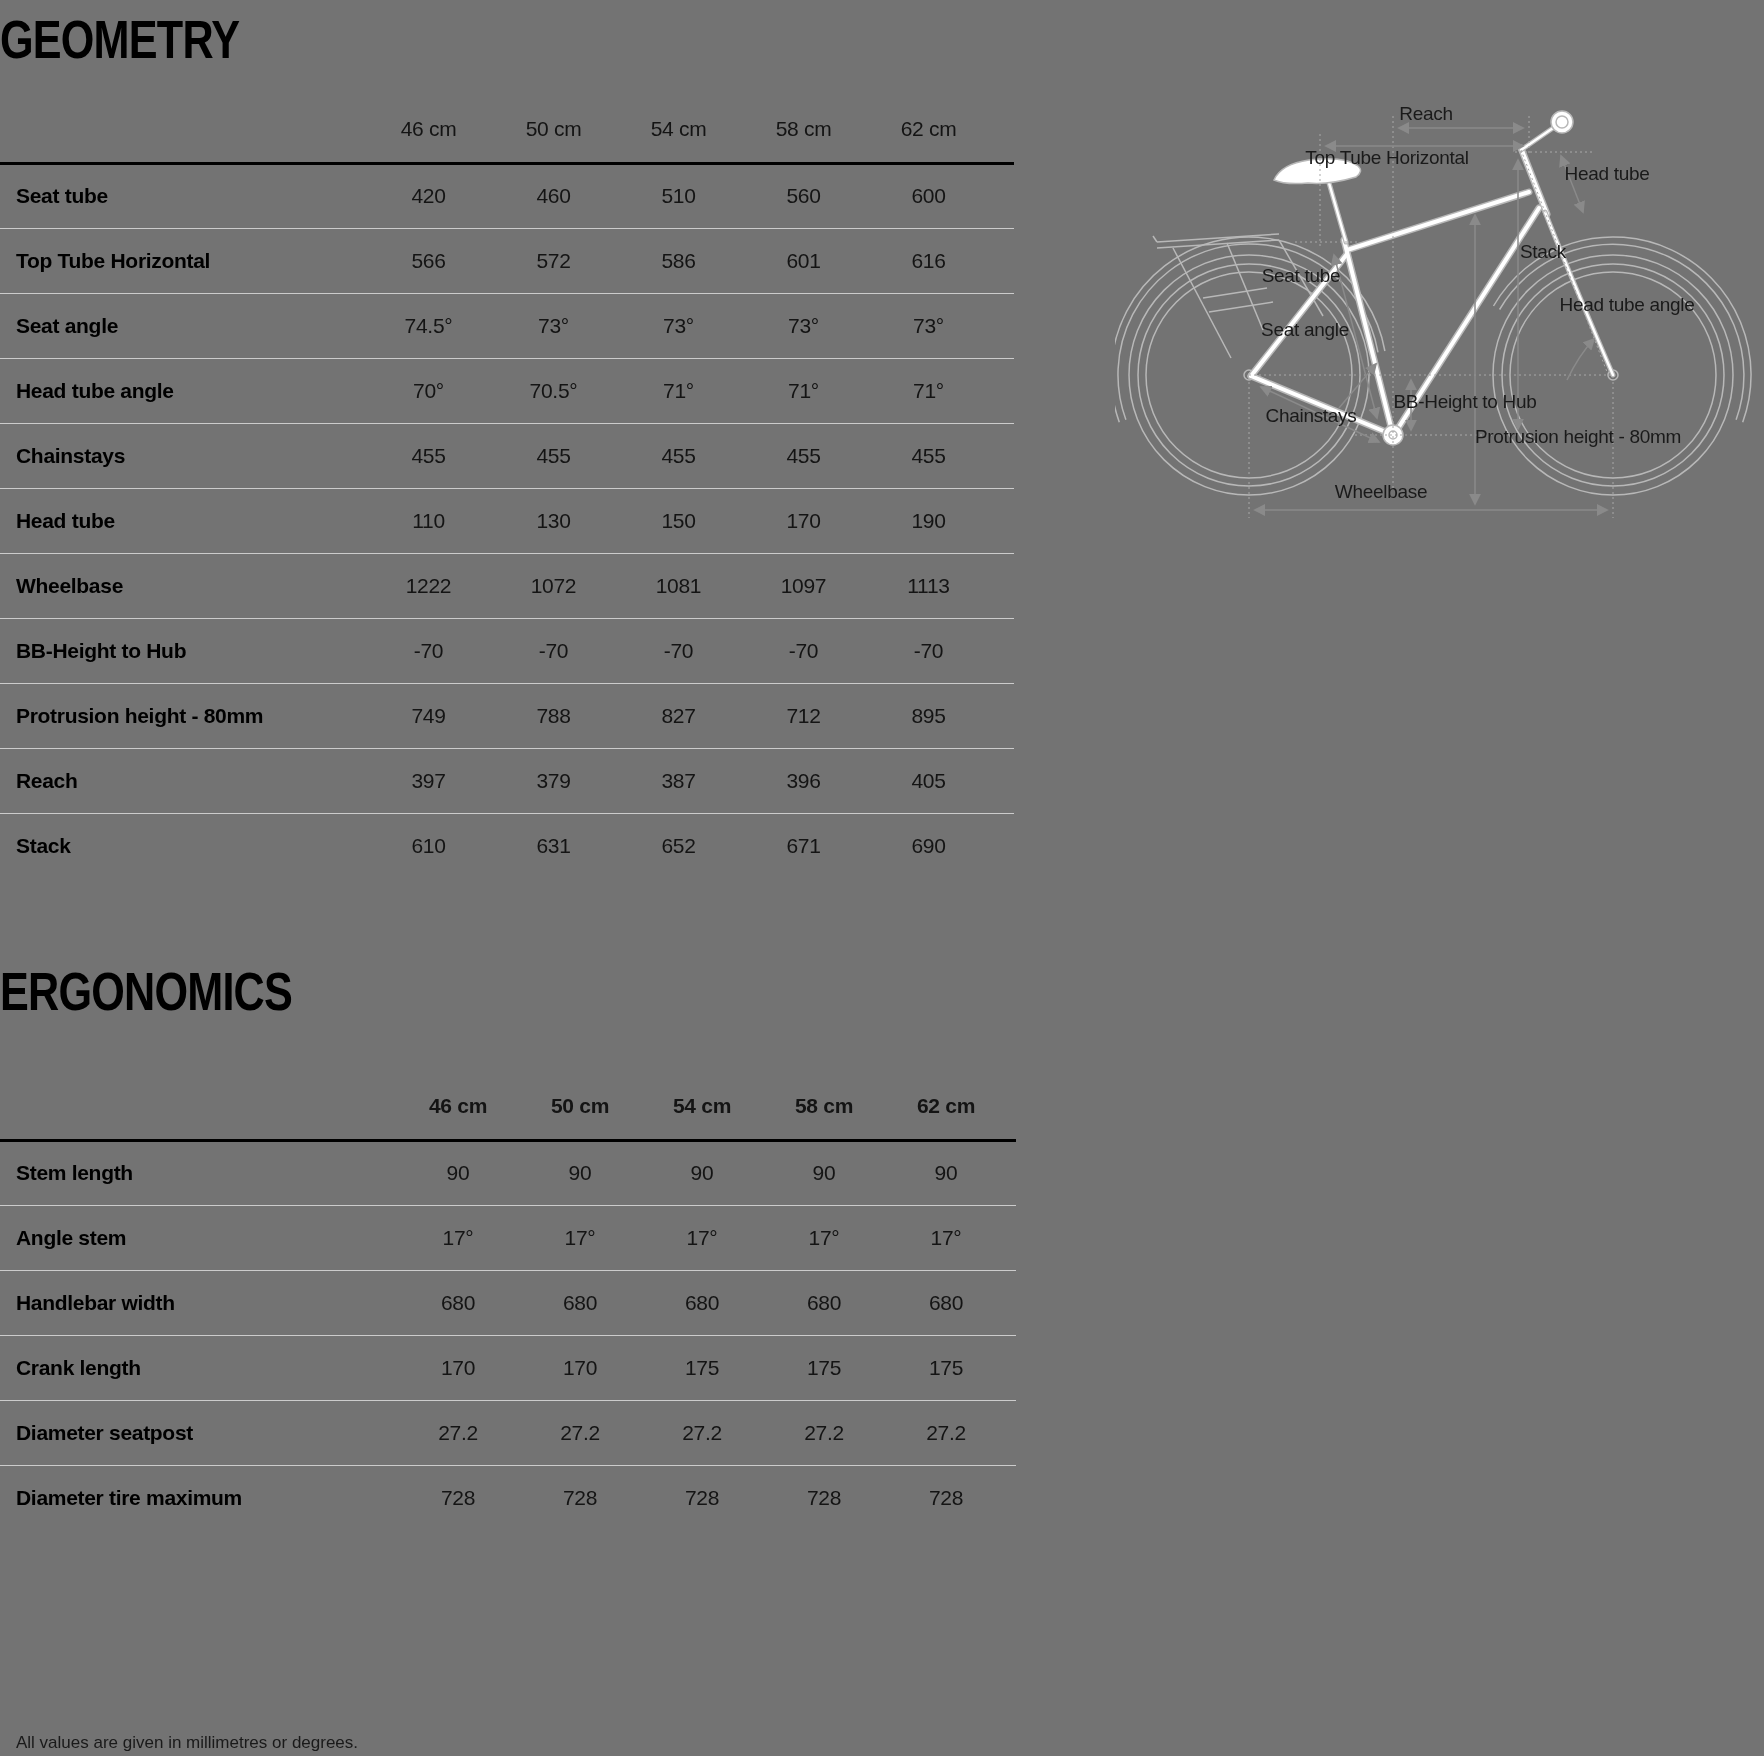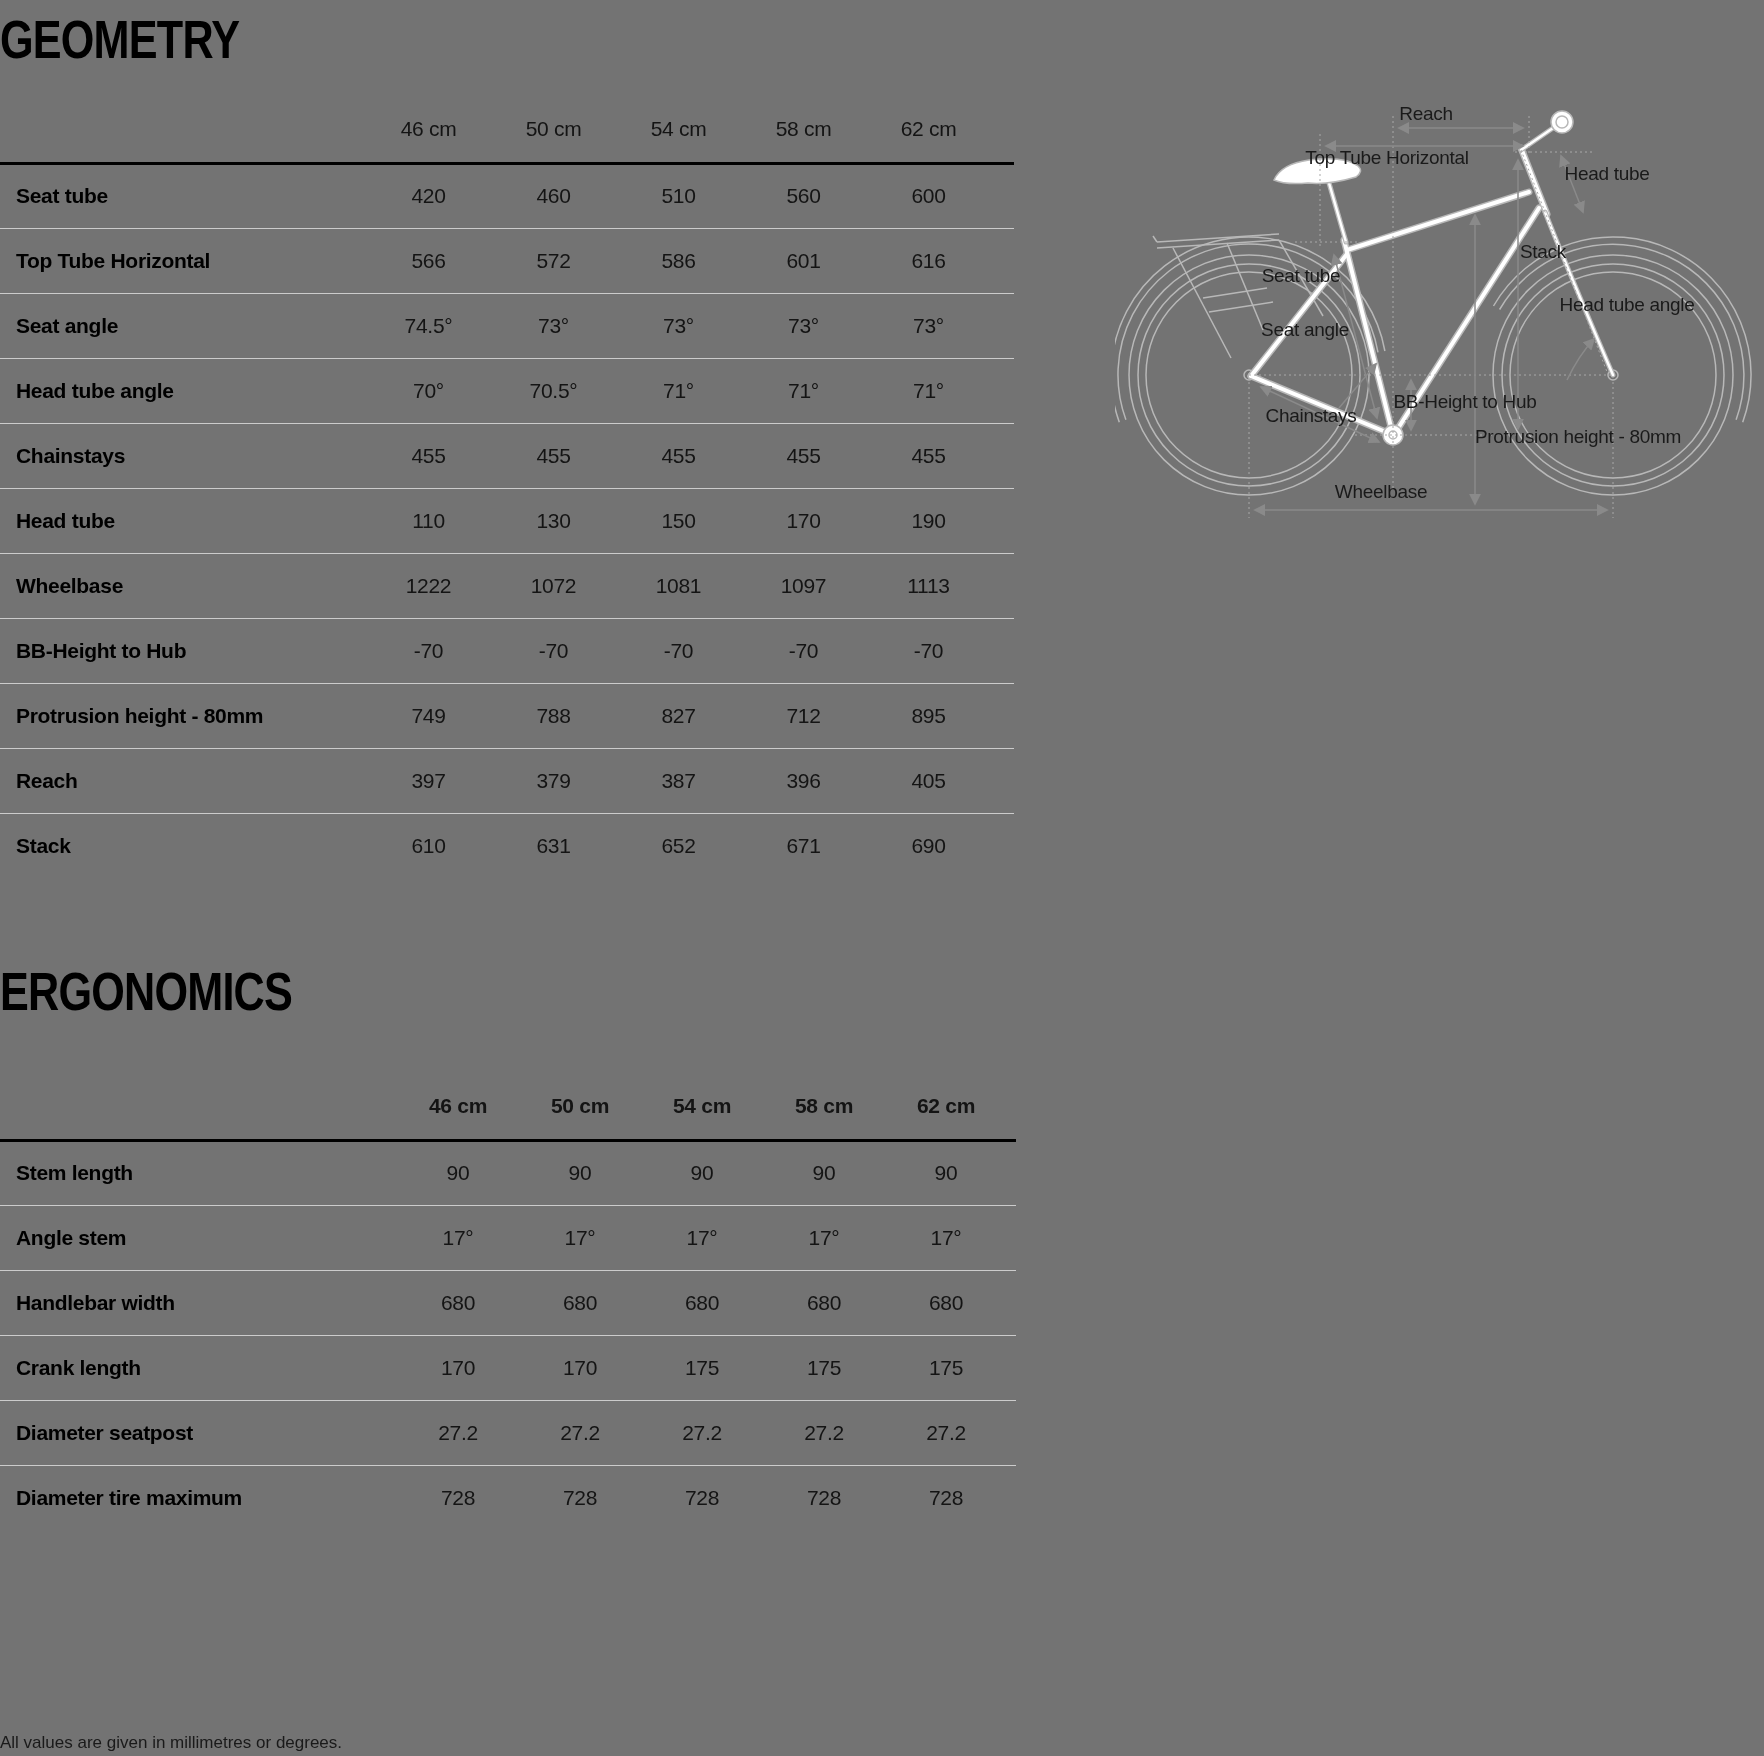--- a/index.html
+++ b/index.html
@@ -50,21 +50,21 @@
   }
   table.spec td{text-align:center;}
   table.spec th.col-h{text-align:center;}
   #geometry-table thead th.col-h{font-weight:400;}
   #ergonomics-table thead th.col-h{font-weight:700;}
   table.spec th.row-h{
     text-align:left;padding-left:16px;
     font-weight:700;color:#000;
   }
   .footnote{
-    position:absolute;left:0;top:1733px;
+    position:absolute;left:16px;top:1733px;
     font-size:17px;color:#1a1a1a;
   }
   
   .diagram{
     position:absolute;left:1115px;top:90px;
     width:650px;height:440px;
   }
   .diagram svg{position:absolute;left:0;top:0;}
   .dlabel{
     position:absolute;

